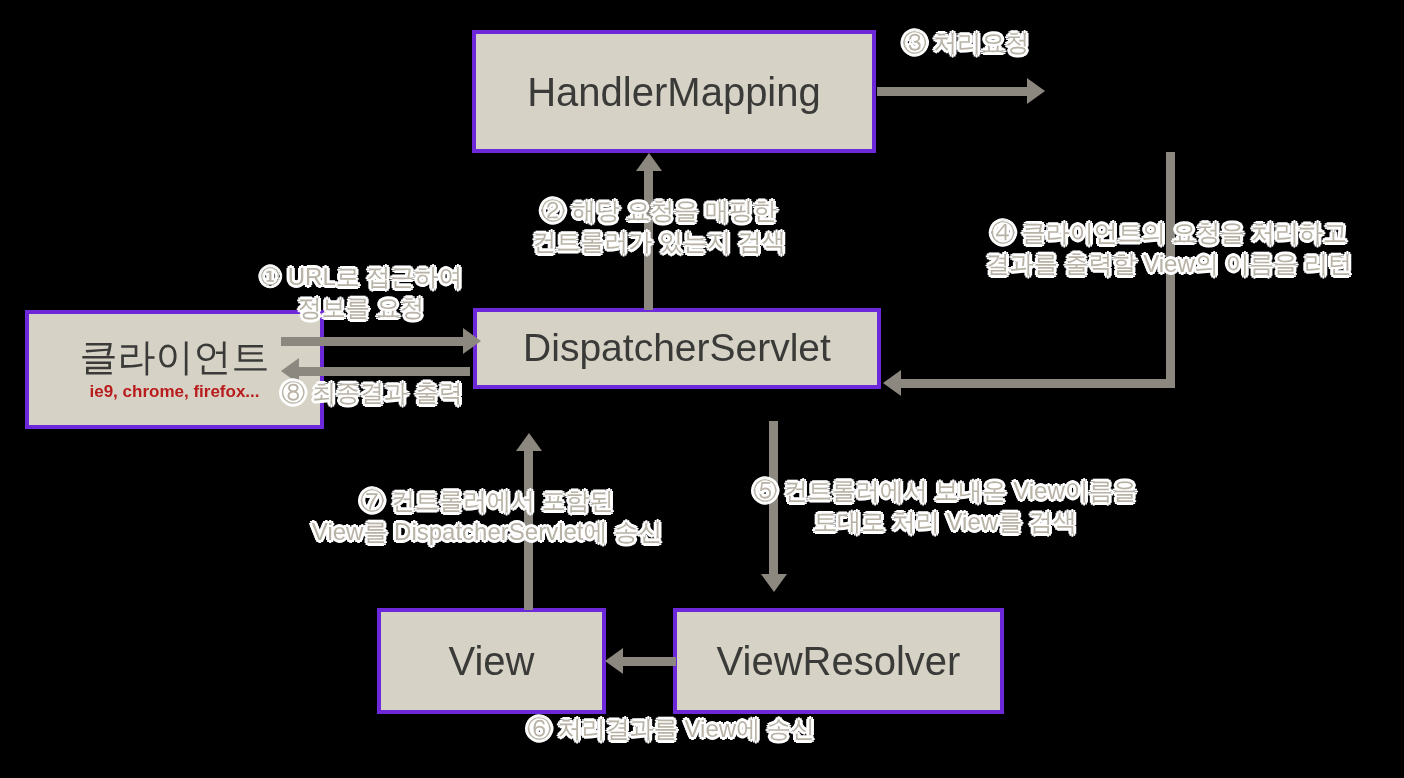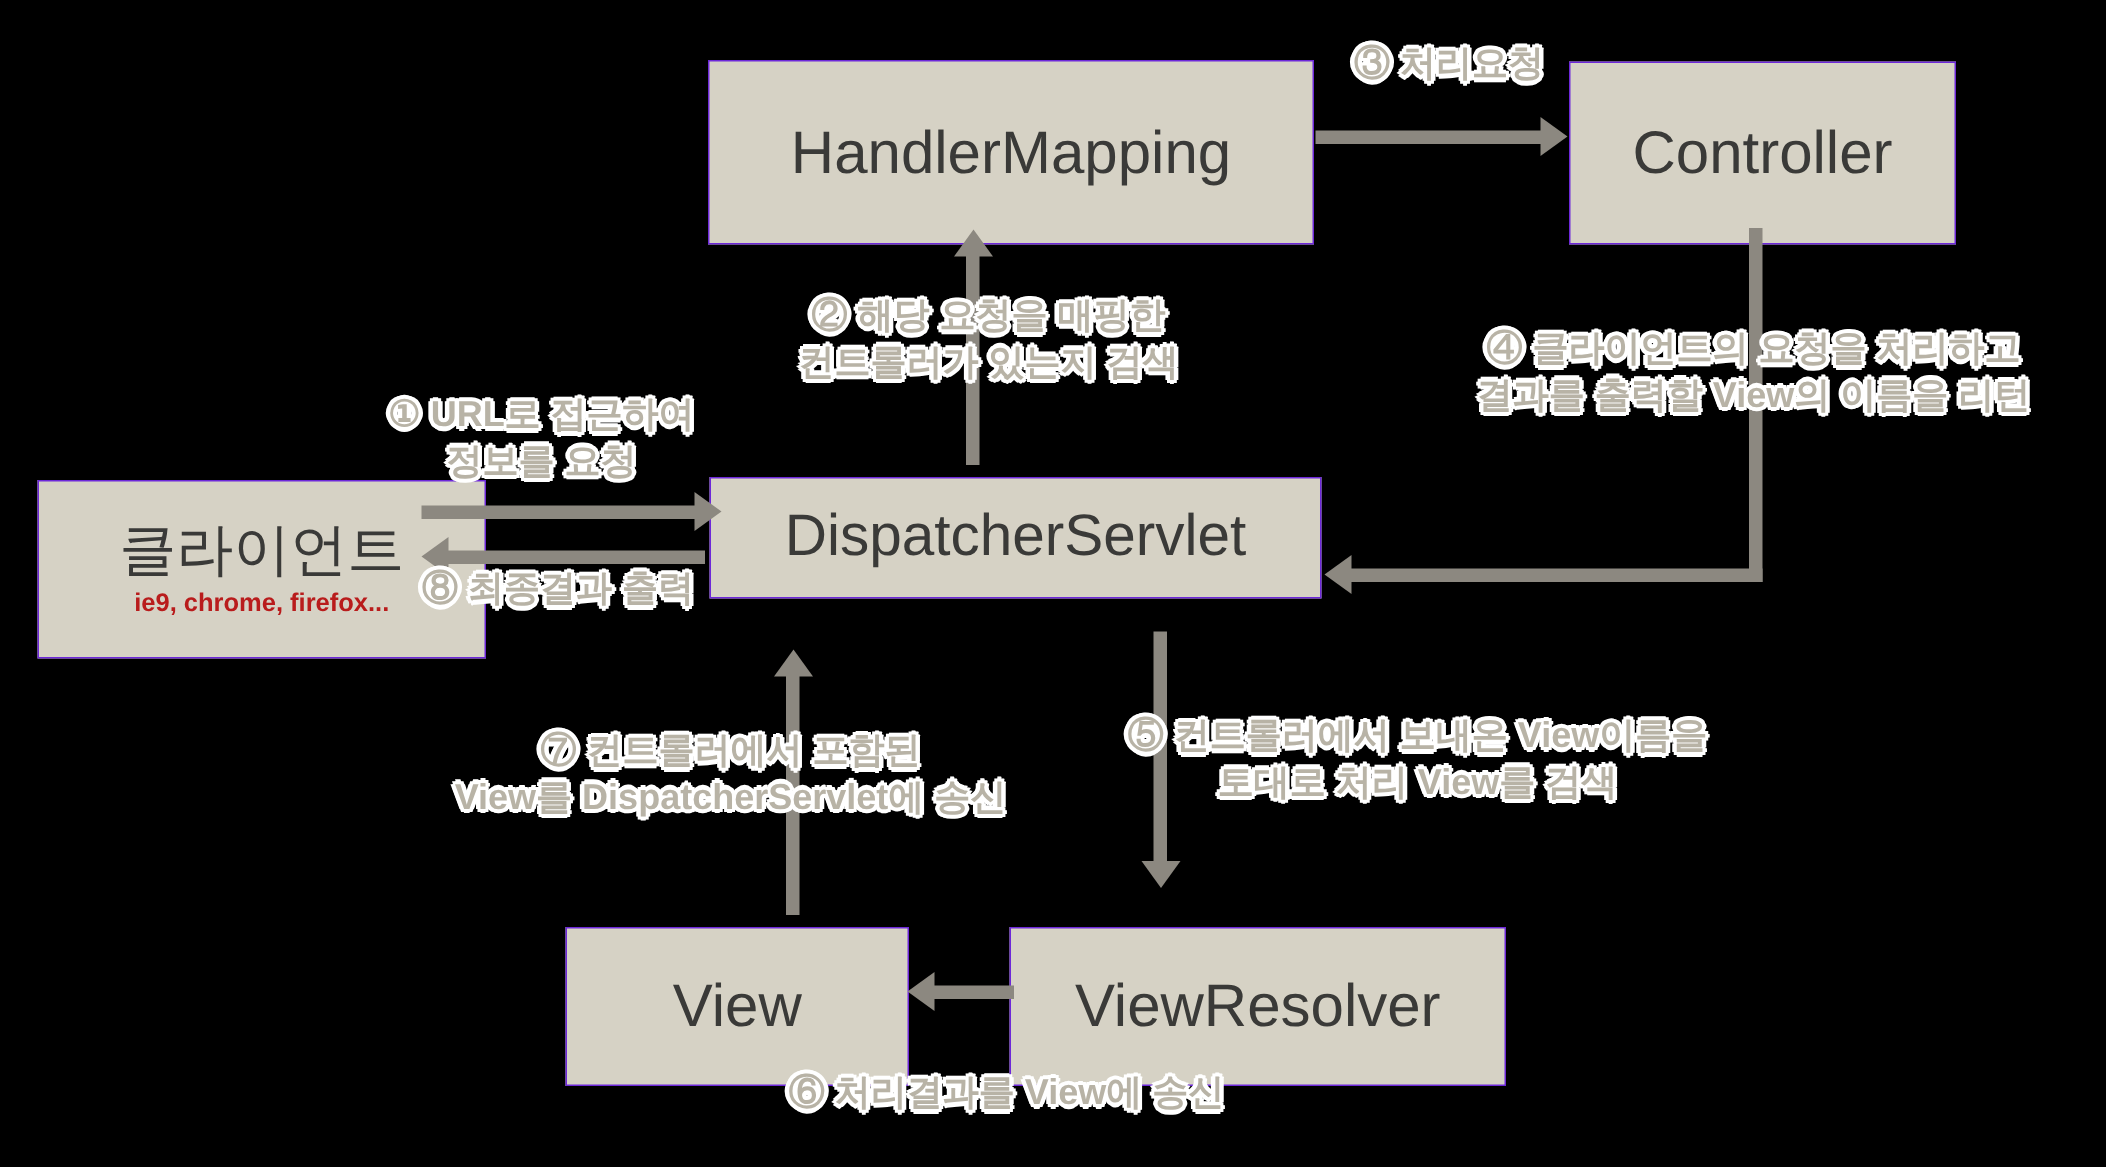--- a/index.html
+++ b/index.html
@@ -15,28 +15,27 @@
     width: 1404px;
     height: 778px;
     background: #000000;
     overflow: hidden;
   }
 
   
   .node {
     position: absolute;
     background: #d6d2c5;
-    border: 1px solid #6d28d9;
+    border: 4px solid #6d28d9;
     box-sizing: border-box;
     display: flex;
     flex-direction: column;
     align-items: center;
     justify-content: center;
     color: #3a3a38;
-    margin-top: 10px;
   }
   .node .title {
     font-size: 40px;
     font-weight: 400;
     letter-spacing: 0px;
     line-height: 1.1;
     white-space: nowrap;
   }
   .node .subtitle {
     font-size: 17px;
@@ -88,21 +87,21 @@
     border-left: 13px solid transparent;
     border-right: 13px solid transparent;
     border-top: 18px solid #8c8880;
   }
 
   
   .step-label {
     position: absolute;
     color: #b8b3a6;
     font-size: 24px;
-    font-weight: 700;
+    font-weight: 400;
     line-height: 1.28;
     text-align: center;
     white-space: pre;
     text-shadow:
        2px  0   0 #ffffff,  -2px  0   0 #ffffff,
        0    2px 0 #ffffff,   0   -2px 0 #ffffff,
        2px  2px 0 #ffffff,  -2px  2px 0 #ffffff,
        2px -2px 0 #ffffff,  -2px -2px 0 #ffffff,
        3px  0   0 #ffffff,  -3px  0   0 #ffffff,
        0    3px 0 #ffffff,   0   -3px 0 #ffffff;
@@ -119,23 +118,20 @@
 </style>
 </head>
 <body>
 
 <div id="canvas">
 
   <div class="node" id="node-handlermapping">
     <span class="title">HandlerMapping</span>
   </div>
 
-  <div class="node" id="node-controller">
-    <span class="title">Controller</span>
-  </div>
 
   <div class="node" id="node-client">
     <span class="title">클라이언트</span>
     <span class="subtitle">ie9, chrome, firefox...</span>
   </div>
 
   <div class="node" id="node-dispatcher">
     <span class="title">DispatcherServlet</span>
   </div>
 

